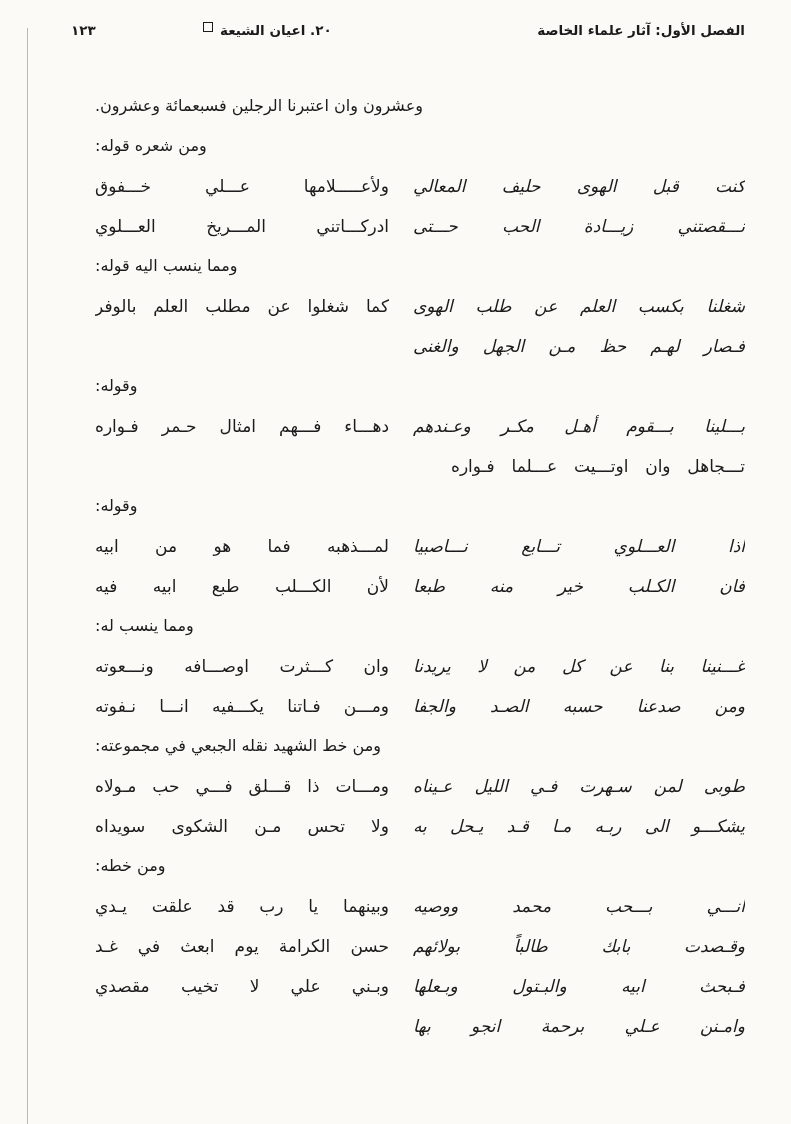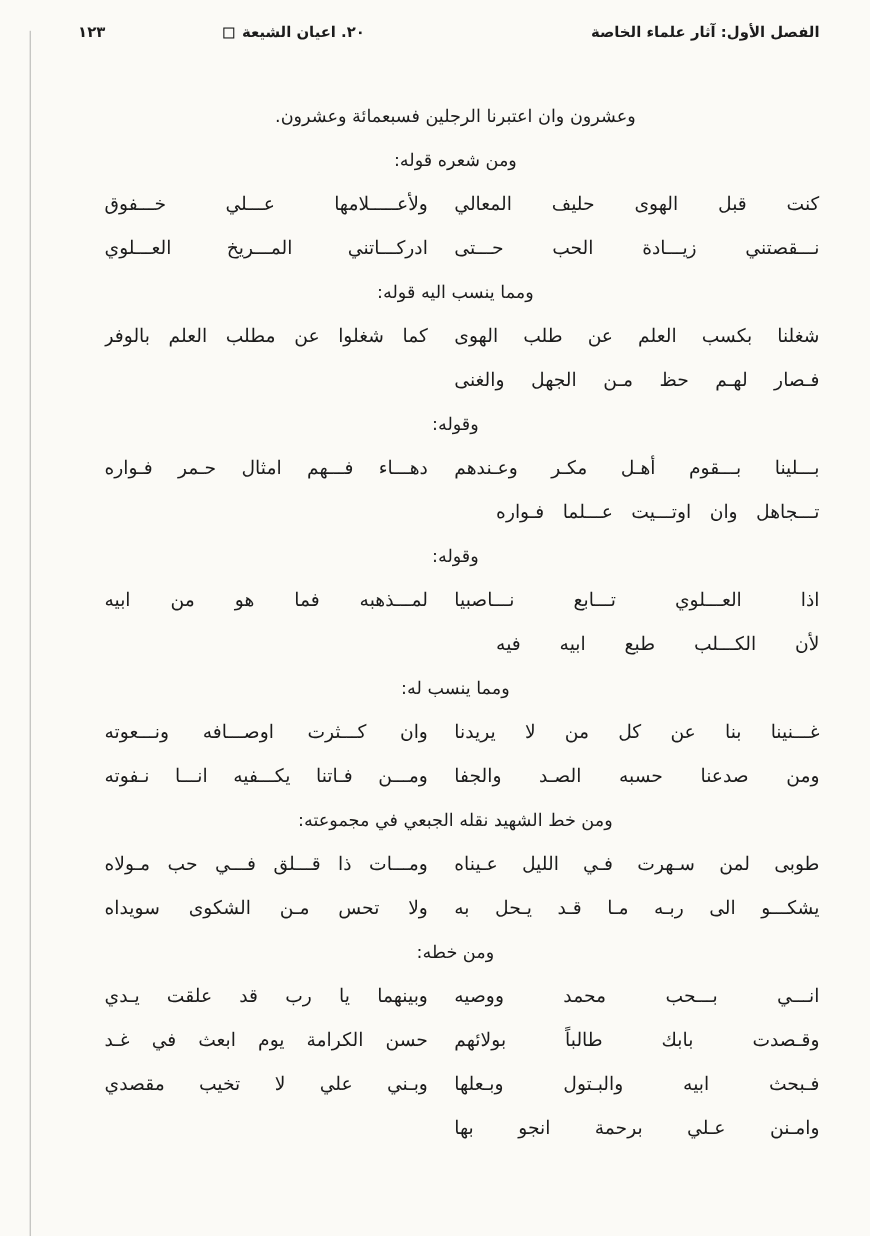--- a/index.html
+++ b/index.html
@@ -34,21 +34,20 @@
     height: 22px;
     font-weight: bold;
     font-size: 13.5px;
   }
   .h-right { position: absolute; right: 0; top: 0; white-space: nowrap; }
   .h-mid {
     position: absolute;
     left: 173px;
     top: 0;
     display: flex;
-    align-items: center;
     gap: 7px;
     white-space: nowrap;
   }
   .box-icon {
     display: inline-block;
     width: 8px;
     height: 8px;
     border: 1.5px solid #1b1b1b;
     background: transparent;
   }
@@ -56,39 +55,39 @@
   
   .content {
     position: absolute;
     top: 86px;
     right: 46px;
     left: 95px;
   }
   .block { height: 40px; }
   .p {
     line-height: 40px;
-    text-align: center;
+    text-align: left;
     padding-right: 12px;
     font-size: 16px;
     white-space: nowrap;
   }
   .c {
     display: flex;
     justify-content: space-between;
     align-items: center;
   }
   .hemi {
     font-size: 17px;
     line-height: 40px;
     text-align: justify;
     text-align-last: justify;
     overflow: hidden;
     height: 40px;
   }
-  .hemi.first  { width: 332px; }
+  .hemi.first  { width: 332px; font-style: italic; }
   .hemi.second { width: 294px; }
 </style>
 </head>
 <body>
 
 <div class="scan-line"></div>
 
 <div class="header">
   <div class="h-right">الفصل الأول: آثار علماء الخاصة</div>
   <div class="h-mid">
@@ -132,20 +131,21 @@
     <div class="hemi second">تـــجاهل وان اوتـــيت عـــلما فـواره</div>
   </div>
 
   <div class="block p">وقوله:</div>
 
   <div class="block c">
     <div class="hemi first">اذا العـــلوي تـــابع نـــاصبيا</div>
     <div class="hemi second">لمـــذهبه فما هو من ابيه</div>
   </div>
   <div class="block c">
+    <div class="hemi first">فان الكـلب خير منه طبعا</div>
     <div class="hemi second">لأن الكـــلب طبع ابيه فيه</div>
   </div>
 
   <div class="block p">ومما ينسب له:</div>
 
   <div class="block c">
     <div class="hemi first">غـــنينا بنا عن كل من لا يريدنا</div>
     <div class="hemi second">وان كـــثرت اوصـــافه ونـــعوته</div>
   </div>
   <div class="block c">

